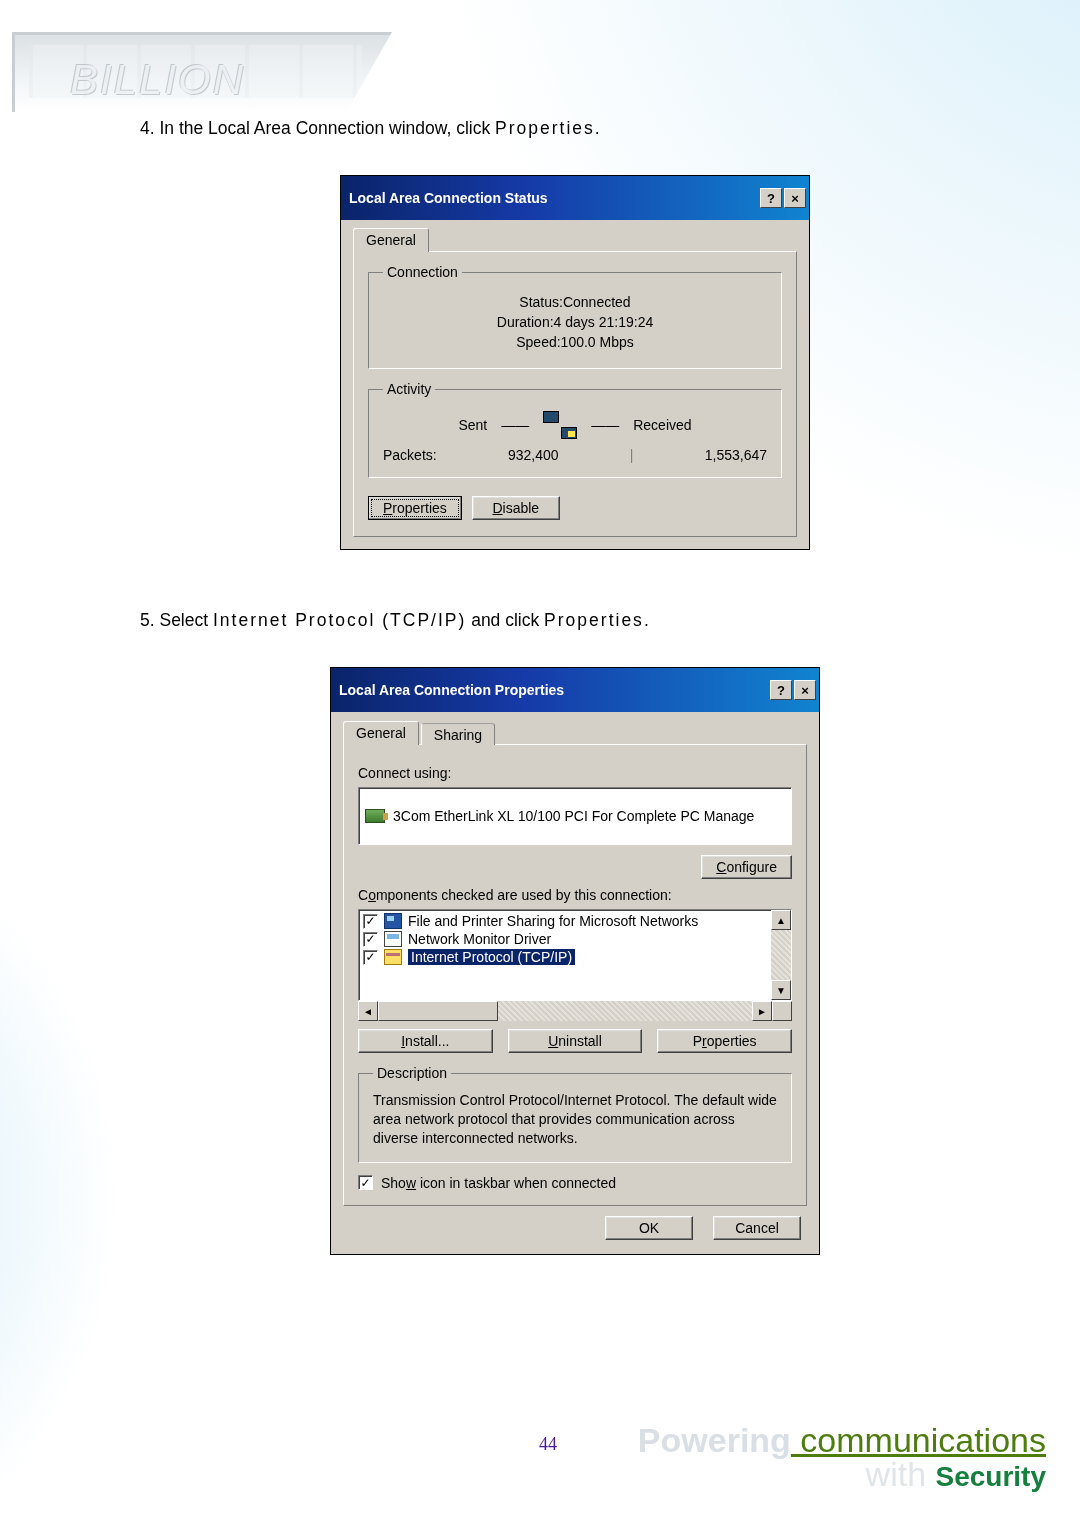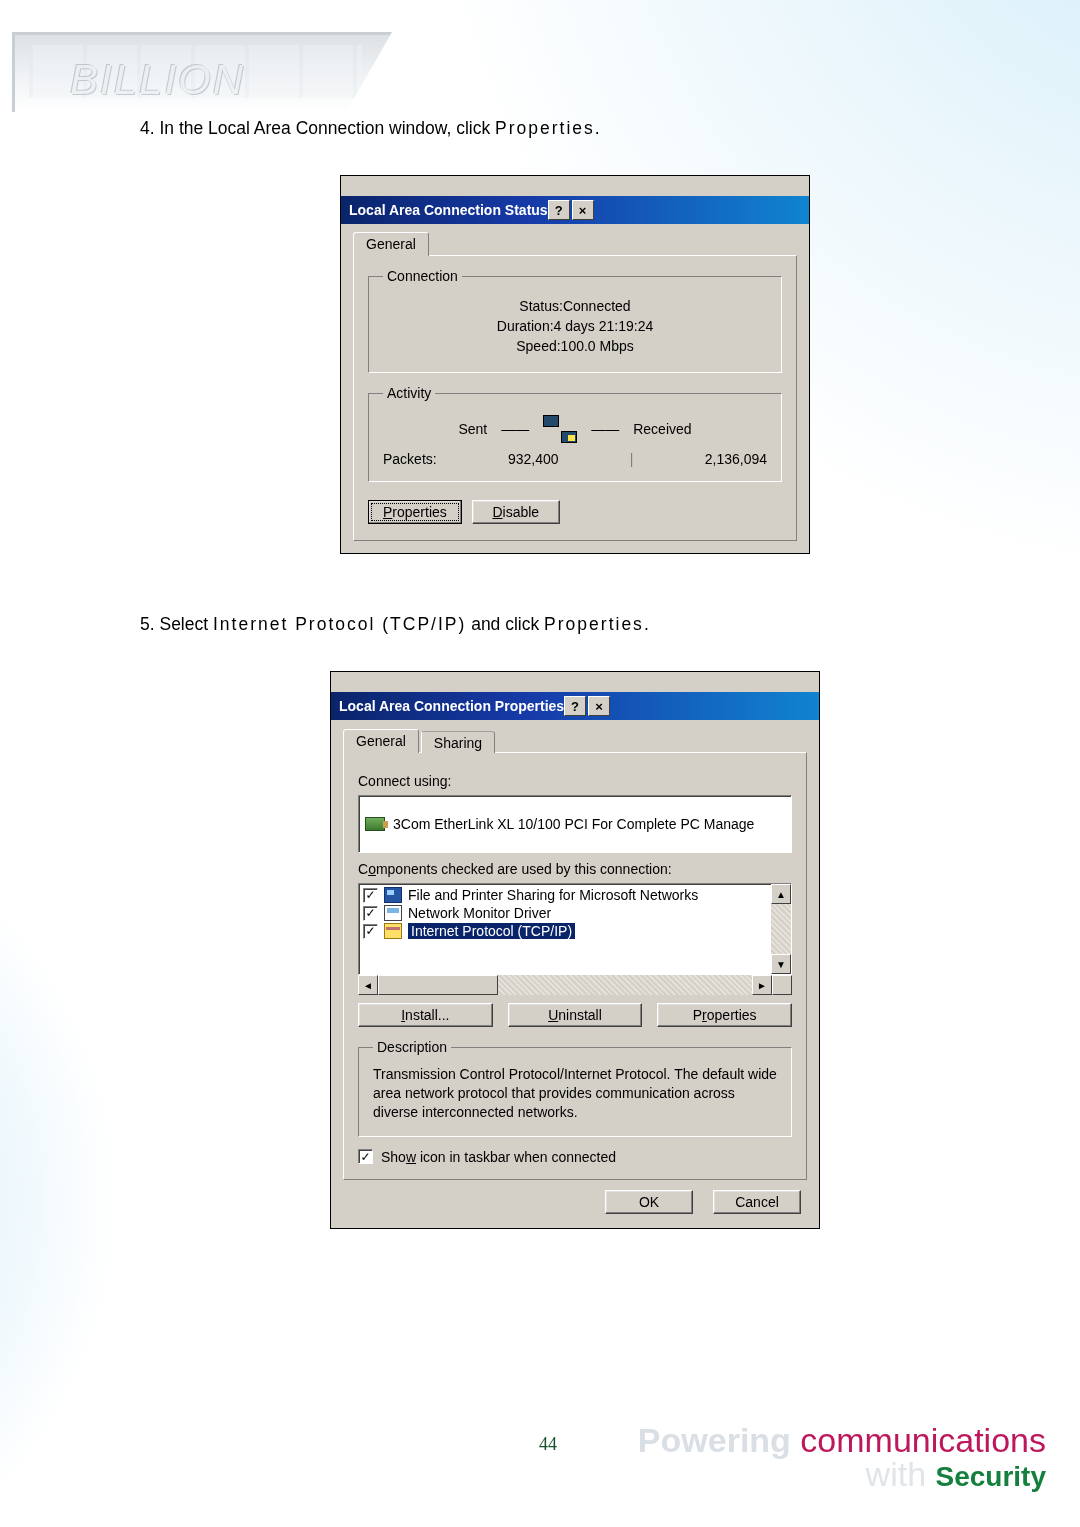--- a/index.html
+++ b/index.html
@@ -46,28 +46,28 @@
     font-style: italic;
     opacity: 0.55;
   }
   .footer-brand {
     position: absolute;
     right: 34px; bottom: 36px;
     text-align: right;
     line-height: 1.0;
   }
   .footer-brand .line1 { color: #d9dfe4; font-size: 34px; font-weight: bold; }
-  .footer-brand .line1 .light { color: #be185d; font-weight: normal; }
+  .footer-brand .line1 .light { color: #4d7c0f; font-weight: normal; text-decoration: underline; }
   .footer-brand .line2 { color: #e0e5e9; font-size: 34px; }
   .footer-brand .line2 .strong { font-weight: bold; color: #15803d; font-size: 28px; }
   .page-num {
     position: absolute;
     bottom: 72px; left: 16px; right: 0; text-align: center;
     font-family: "Times New Roman", serif;
-    font-size: 18px; color: #14532d;
+    font-size: 18px; color: #4c1d95;
   }
 
   .content {
     position: absolute;
     left: 140px; top: 118px; width: 870px;
   }
   .step {
     font-size: 17.5px;
     color: #000;
     margin-bottom: 36px;
@@ -80,28 +80,27 @@
     display: inline-block;
     text-align: left;
     border: 1px solid #000;
     background: #d4d0c8;
     font-family: Tahoma, Arial, sans-serif;
     font-size: 14px;
     color: #000;
     position: relative;
   }
   .titlebar {
-    height: 28px;
+    height: 44px;
     background: linear-gradient(90deg, #0a246a 0%, #163aa8 40%, #1084d0 100%);
     color: #fff;
-    display: flex; align-items: center; justify-content: flex-start;
+    display: flex; align-items: center; justify-content: space-between;
     padding: 0 3px 0 8px;
     font-weight: bold;
     font-size: 14px;
-    margin-top: 20px;
   }
   .titlebar .tbtns { display: flex; gap: 2px; }
   .titlebar .tbtn {
     width: 22px; height: 20px;
     background: #d4d0c8;
     border: 1px solid #fff;
     border-right-color: #404040; border-bottom-color: #404040;
     color: #000;
     font-family: Tahoma, sans-serif;
     font-size: 13px; font-weight: bold;
@@ -314,21 +313,21 @@
                   <span class="mon m2"></span>
                   <span class="glow"></span>
               </span>
               <span>——</span>
               <span>Received</span>
             </div>
             <div class="pkt-row">
               <span>Packets:</span>
               <span>932,400</span>
               <span class="sep">|</span>
-              <span>2,136,094</span>
+              <span>1,553,647</span>
             </div>
           </fieldset>
 
           <div class="btnbar-left">
             <span class="btn focus"><span class="u">P</span><span>roperties</span></span>
             <span class="btn"><span class="u">D</span>isable</span>
           </div>
         </div>
       </div>
     </div>
@@ -350,20 +349,23 @@
       <div class="dlg-body">
         <div class="tabstrip">
           <div class="tab">General</div>
           <div class="tab inactive">Sharing</div>
         </div>
         <div class="tabpane">
           <div class="label-sm">Connect using:</div>
           <div class="adapter-box">
             <span class="nic-icon"></span>
             <span>3Com EtherLink XL 10/100 PCI For Complete PC Manage</span>
+          </div>
+          <div class="cfg-row">
+            <span class="btn"><span class="u">C</span>onfigure</span>
           </div>
 
           <div class="label-sm">C<span class="u">o</span>mponents checked are used by this connection:</div>
 
           <div class="listpane">
             <div class="items">
               <div class="li-row">
                 <span class="chk">✓</span>
                 <span class="svc-icon svc-share"></span>
                 <span class="lbl">File and Printer Sharing for Microsoft Networks</span>

